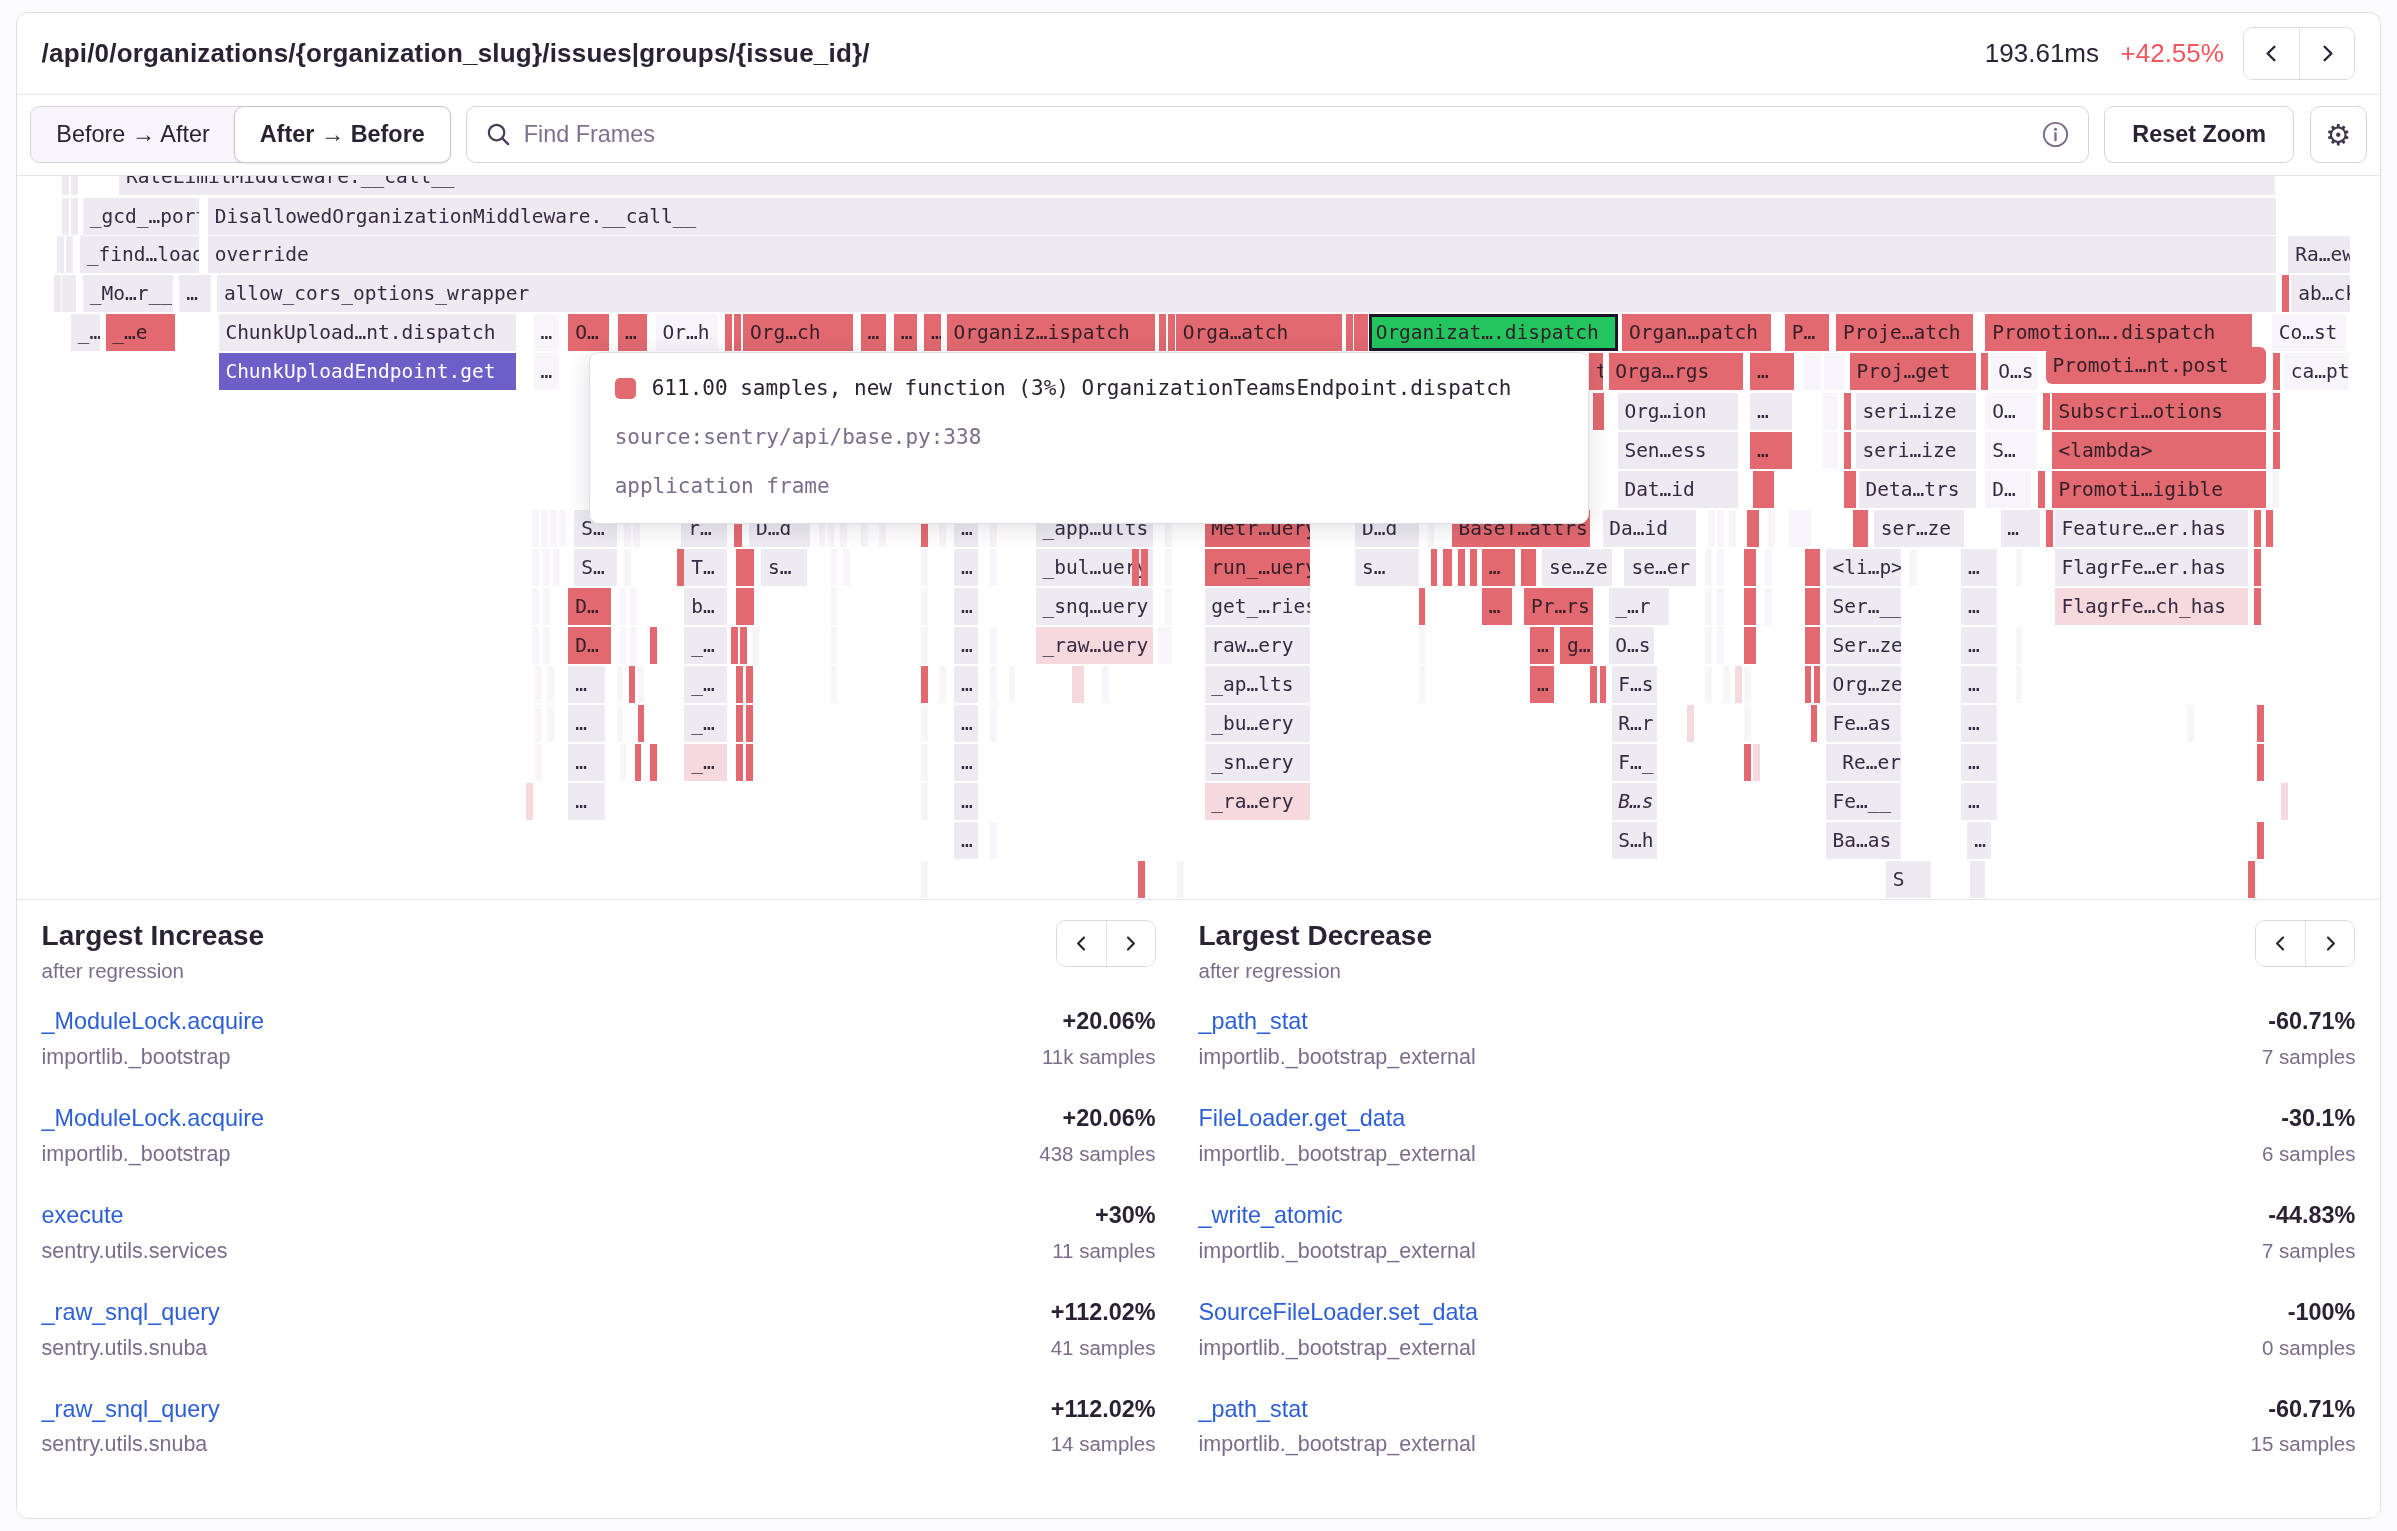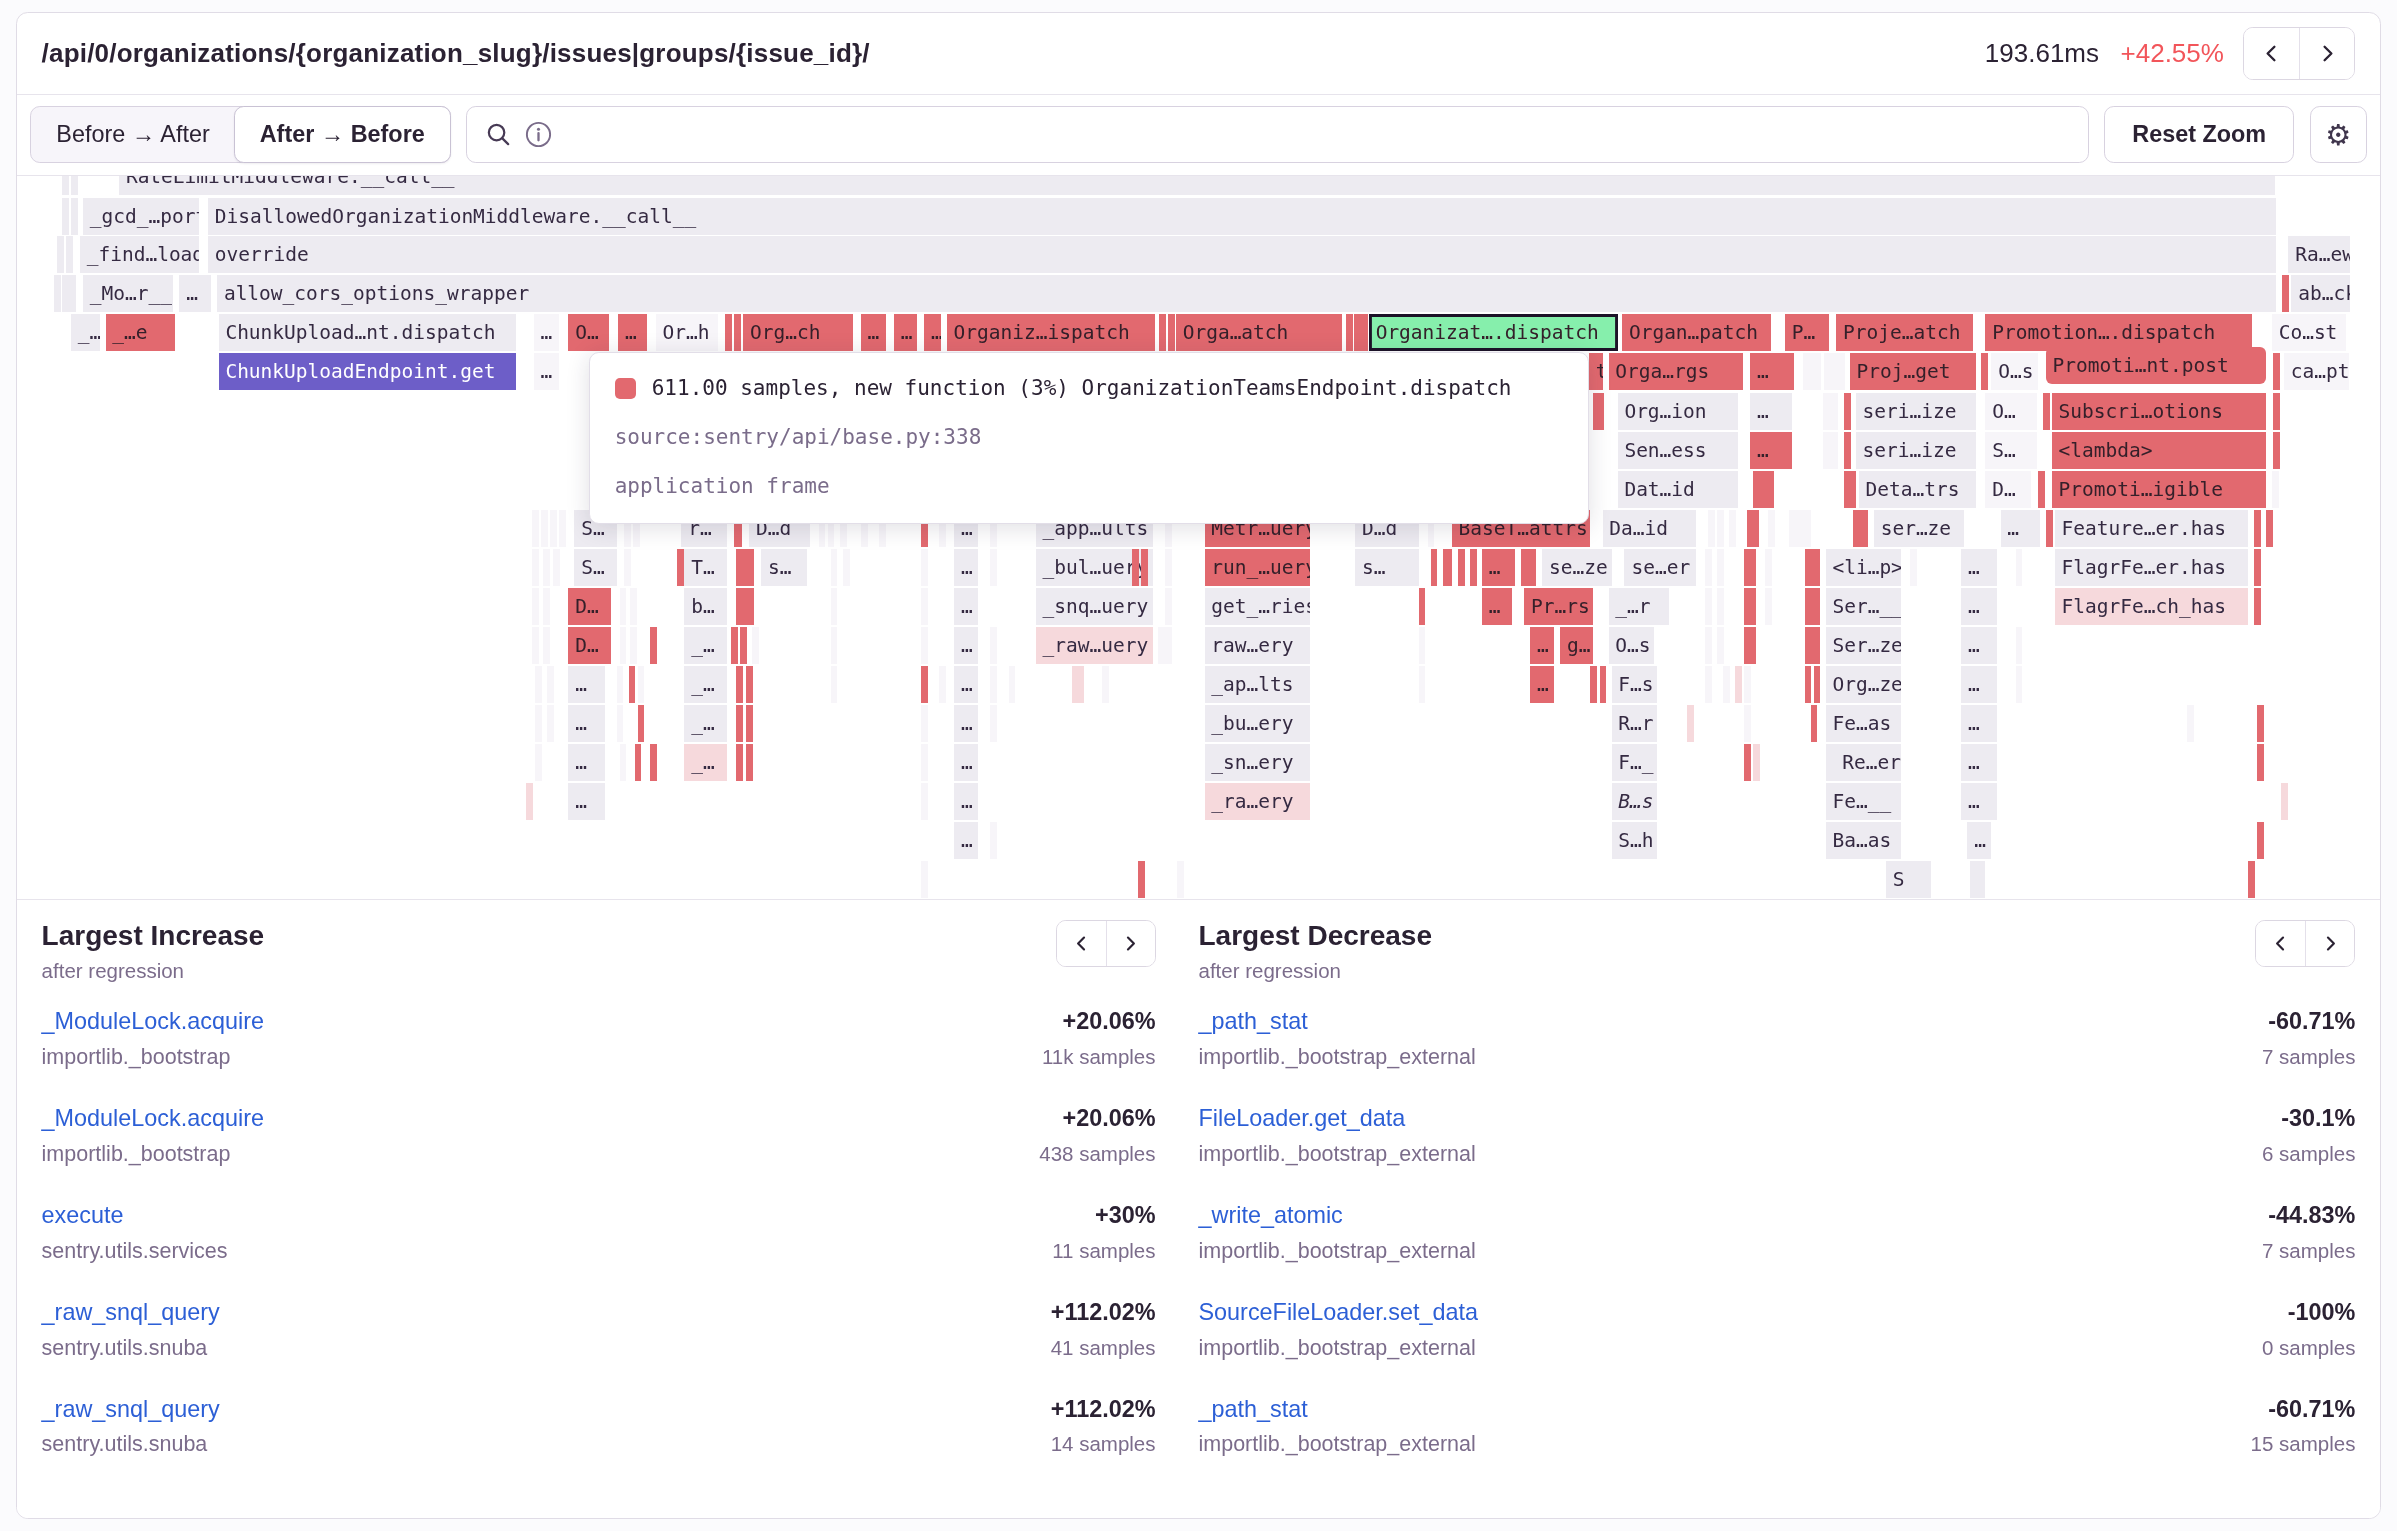--- a/index.html
+++ b/index.html
@@ -74,21 +74,21 @@
   .fblock {
     position:absolute; height:37px; line-height:37px;
     font-family:"DejaVu Sans Mono", monospace; font-size:19.5px;
     color:#352a42; padding-left:6.8px; overflow:hidden; white-space:nowrap;
   }
   .c-g { background:#edebf1; }
   .c-l { background:#f7f5f9; }
   .c-r { background:#e2696f; color:#35202a; }
   .c-p { background:#f6d9dc; }
   .c-s { background:#6d5ec8; color:#fff; }
-  .c-h { background:#86efac; color:#35202a; box-shadow:inset 0 0 0 2.9px #1d1228; }
+  .c-h { background:#22c55e; color:#35202a; box-shadow:inset 0 0 0 2.9px #1d1228; }
   
   .ftooltip {
     position:absolute; left:24.2%; top:176px; width:42.3%;
     background:#fff; border:1px solid #e2dee8; border-radius:9.8px;
     box-shadow:0 3.9px 23.4px rgba(37,26,58,.14); z-index:6;
     padding:23.4px 25px 25px 25px;
     font-family:"DejaVu Sans Mono", monospace;
   }
   .ftooltip .line1 { display:flex; align-items:center; gap:15.6px; font-size:21px; color:#2b2233; white-space:nowrap; }
   .ftooltip .swatch { width:21.5px; height:21.5px; border-radius:4.9px; flex:none; }
@@ -145,20 +145,21 @@
   <div class="toolbar">
     <div class="seg">
       <button class="seg-item">Before → After</button>
       <button class="seg-item active">After → Before</button>
     </div>
     <div class="searchbox">
       <svg width="27" height="27" viewBox="0 0 28 28">
           <circle cx="12" cy="12" r="8" fill="none" stroke="#473a55" stroke-width="2.3"></circle>
           <path d="M18 18 L24 24" stroke="#473a55" stroke-width="2.3" stroke-linecap="round"></path>
         </svg>
+      <input type="text" placeholder="Find Frames" style="">
       <svg width="29" height="29" viewBox="0 0 30 30">
           <circle cx="15" cy="15" r="12" fill="none" stroke="#7a6c8a" stroke-width="2"></circle>
           <circle cx="15" cy="9.5" r="1.6" fill="#7a6c8a"></circle>
           <path d="M15 13.5 L15 21" stroke="#7a6c8a" stroke-width="2.4" stroke-linecap="round"></path>
         </svg>
     </div>
     <button class="tool-btn">Reset Zoom</button>
     <button class="tool-btn icon-only">
         <span>⚙</span>
       </button>

